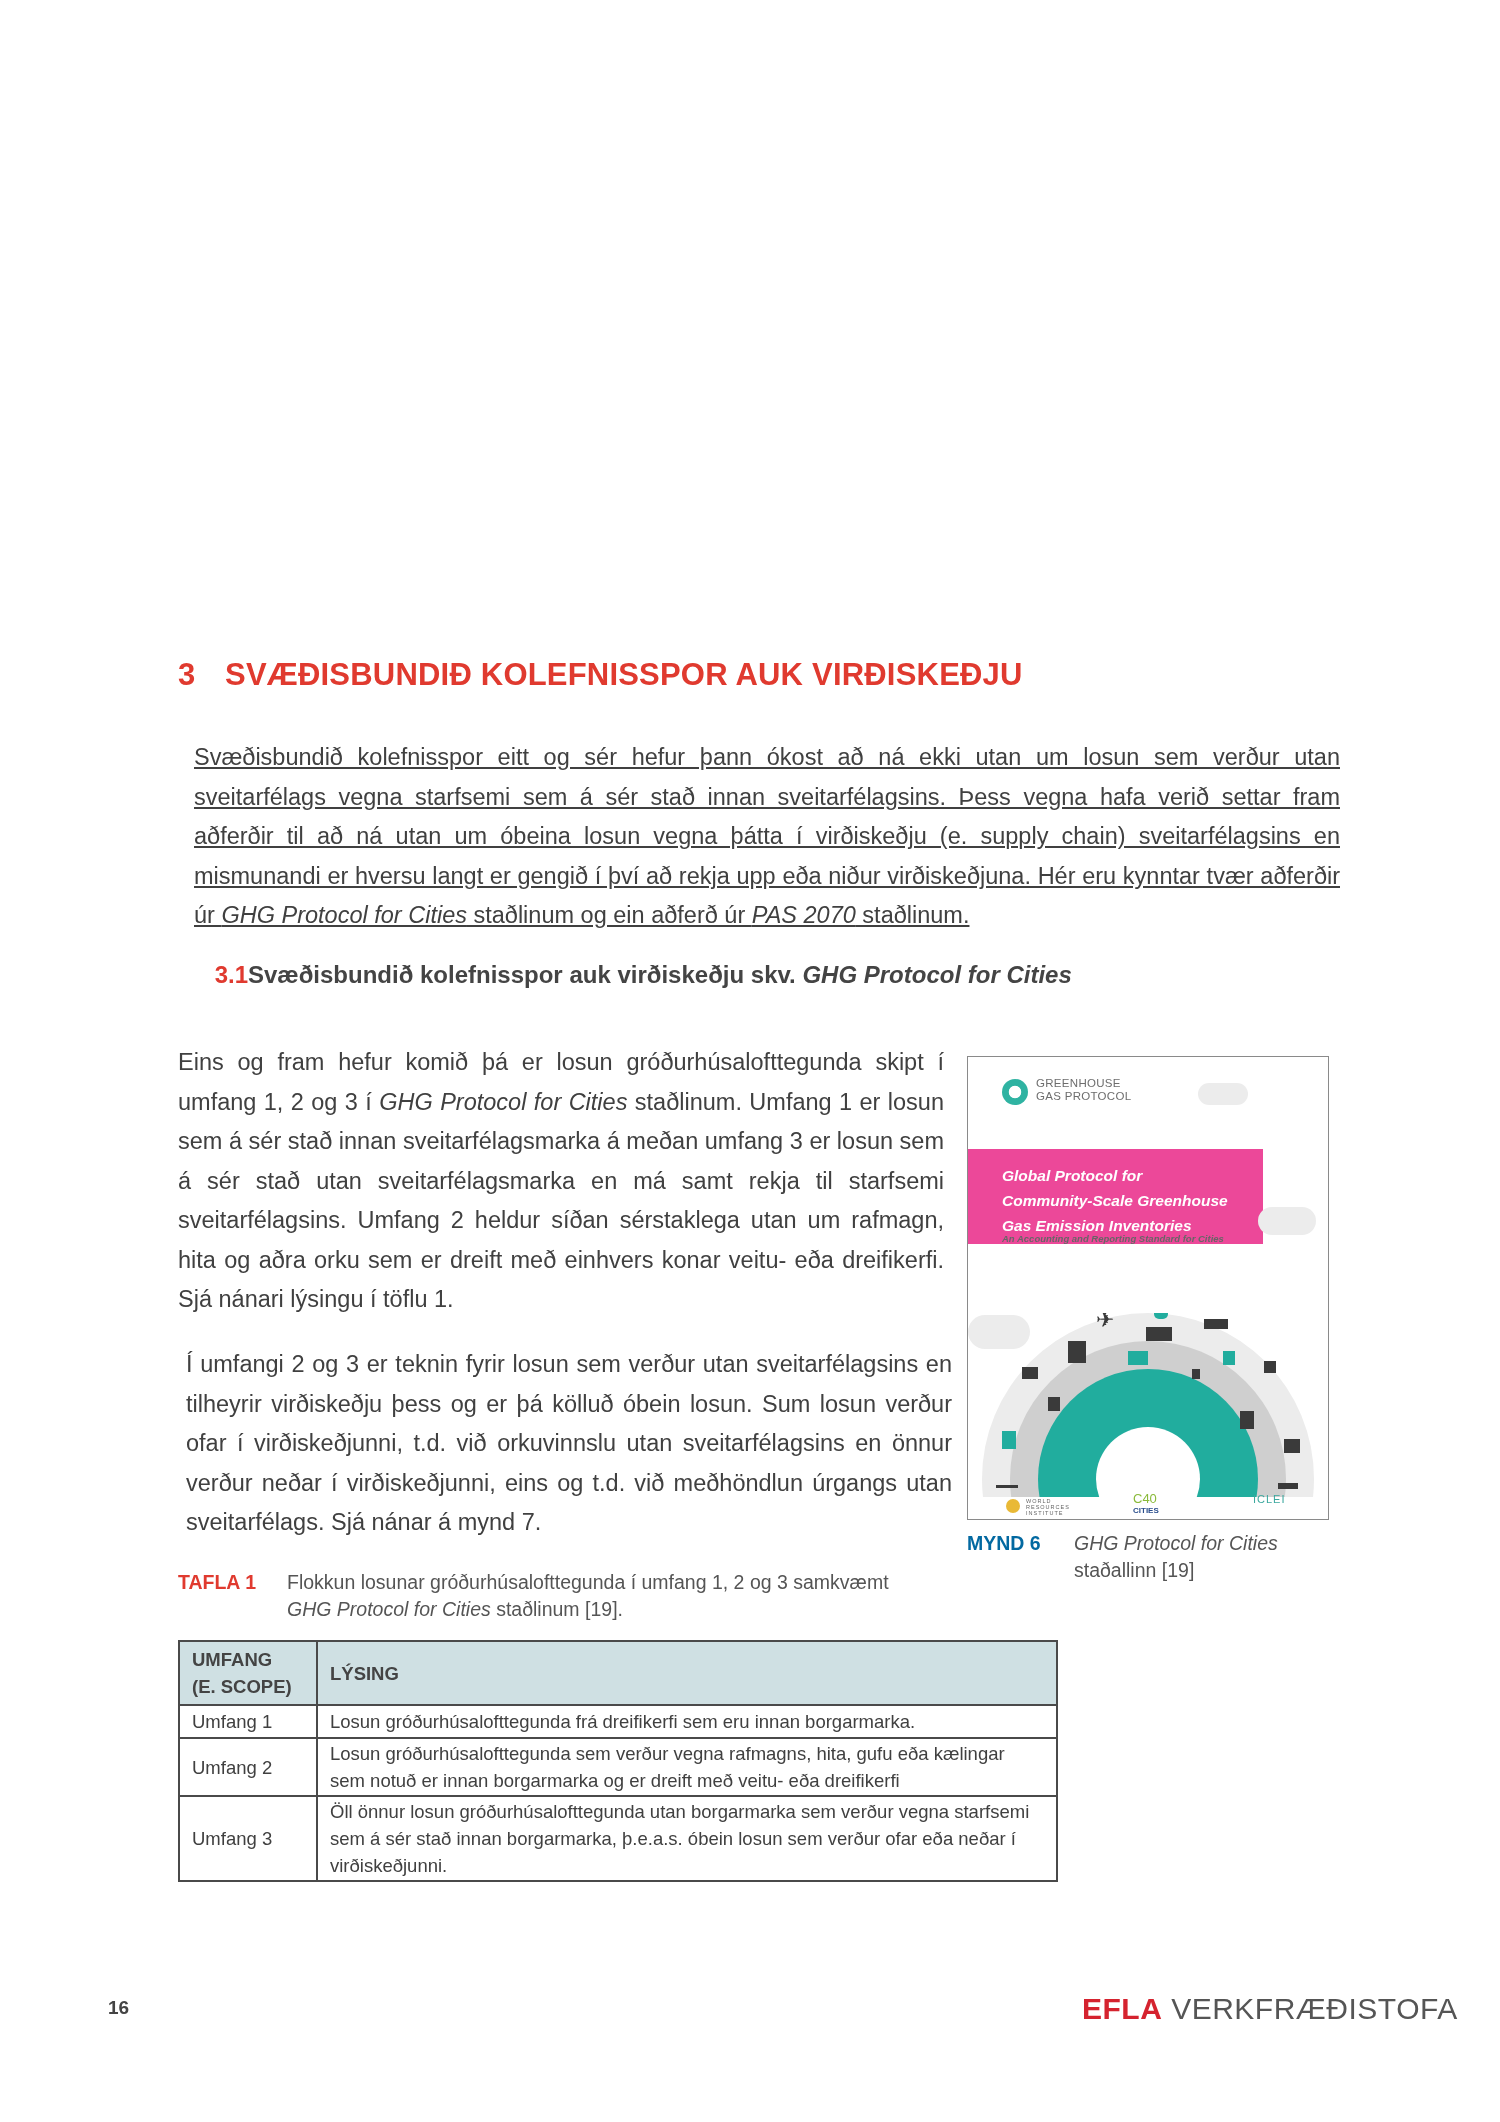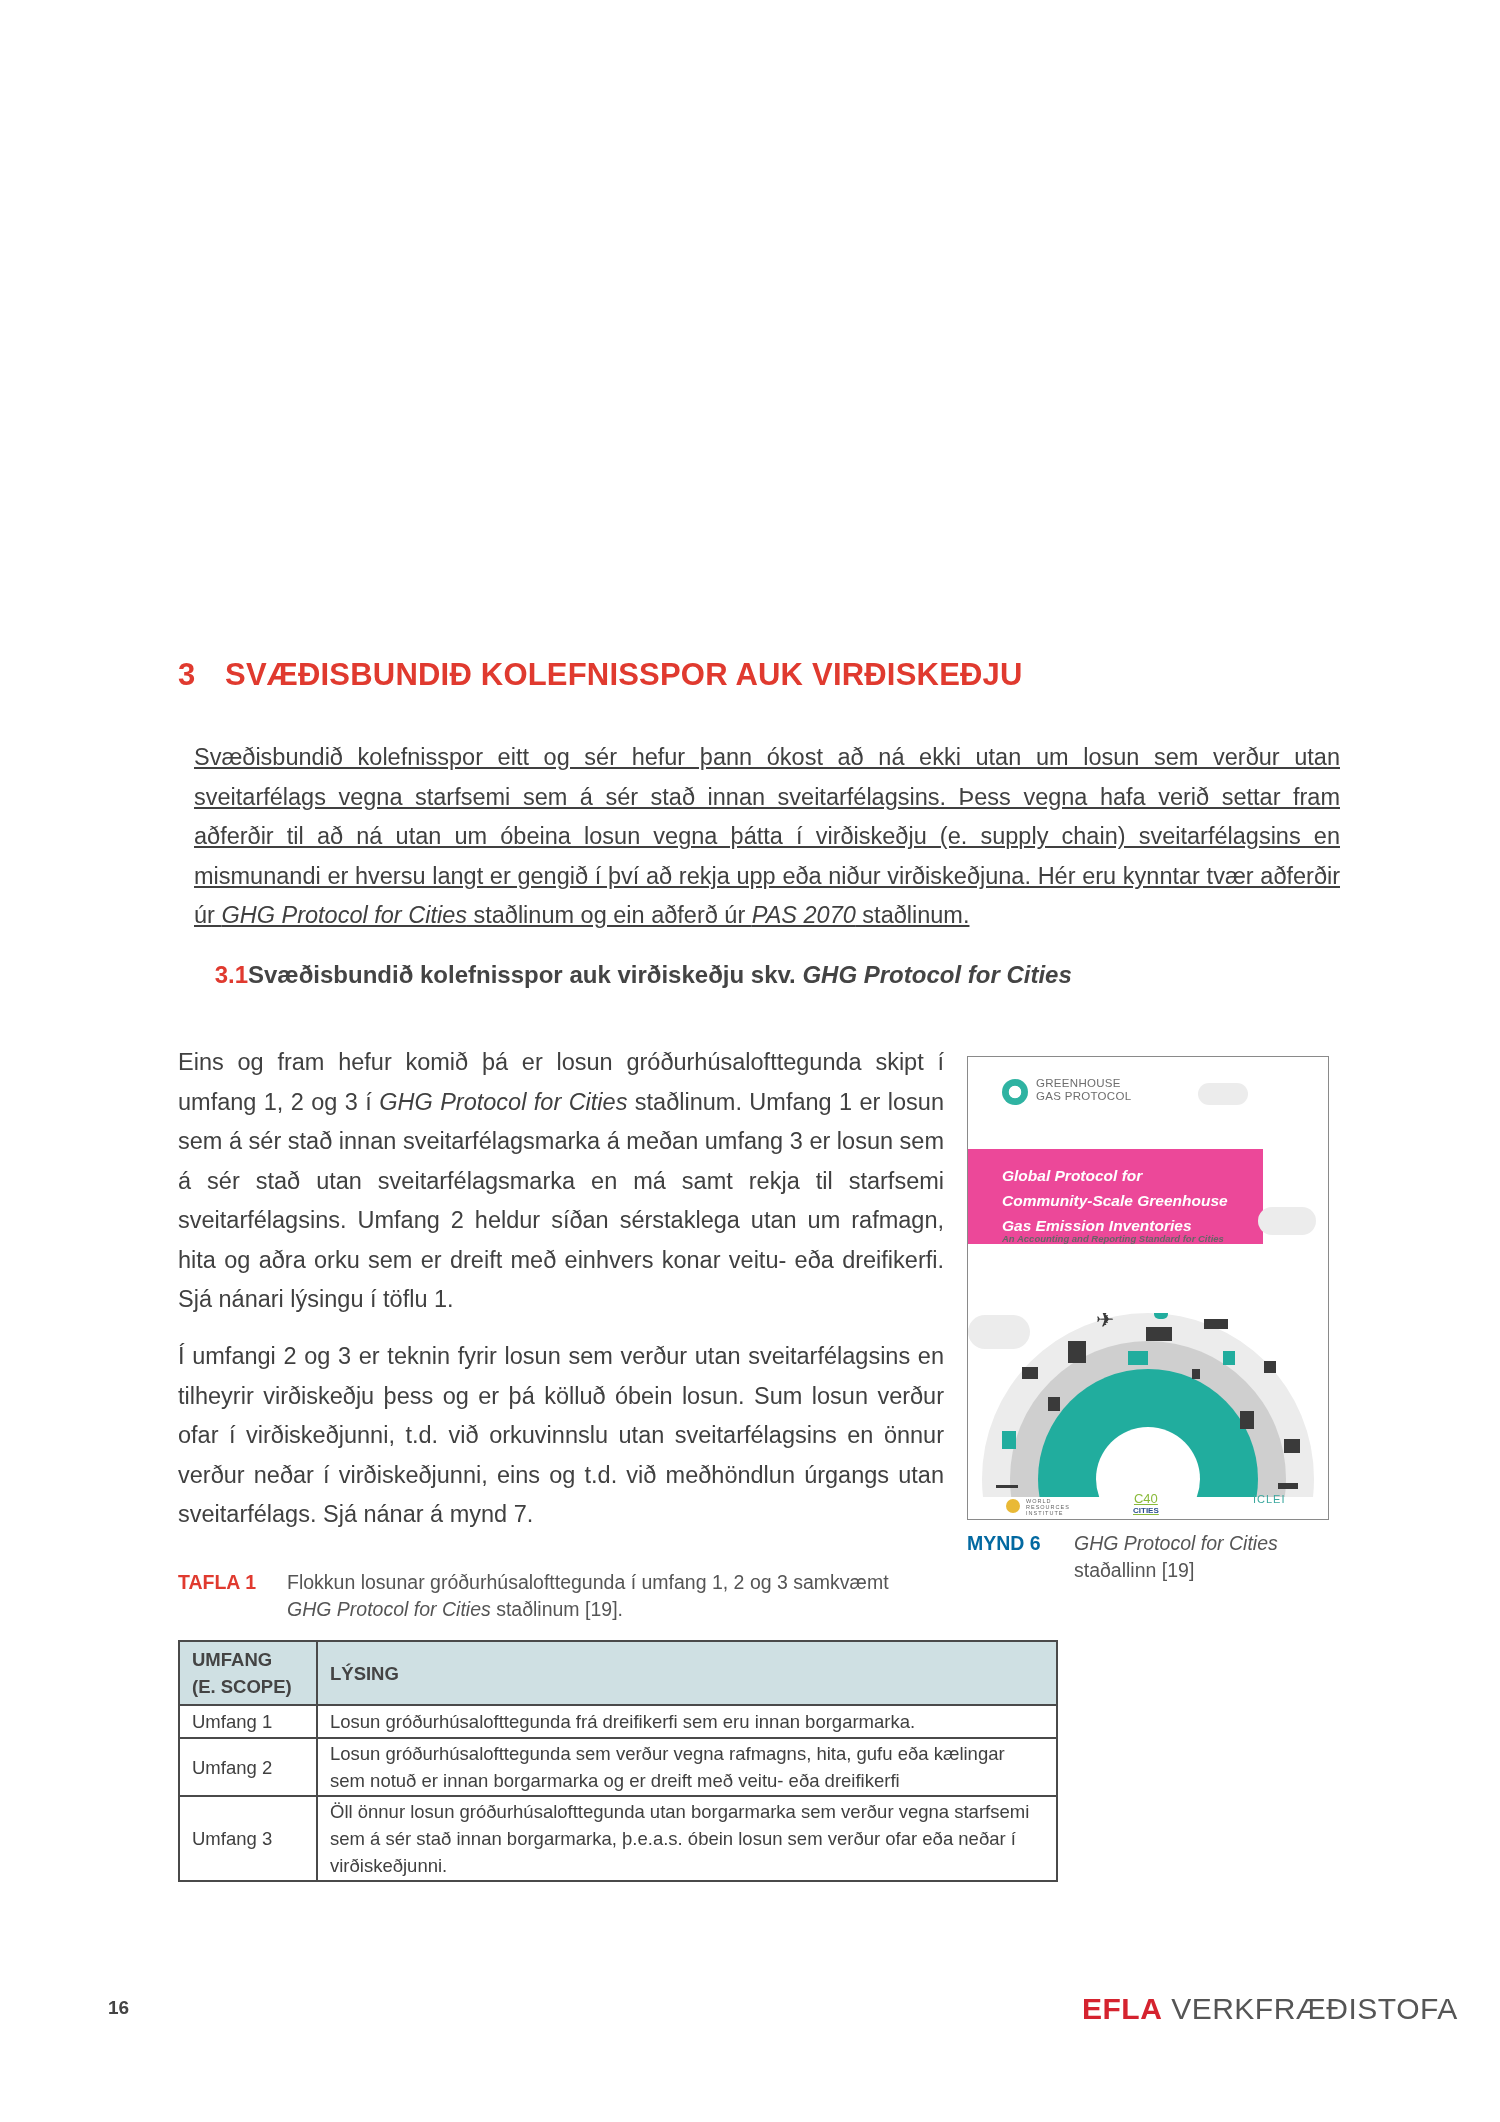--- a/index.html
+++ b/index.html
@@ -34,21 +34,21 @@
   .arc1 { left: 14px; top: 0; width: 332px; height: 332px; background: #ececec; }
   .arc2 { left: 42px; top: 28px; width: 276px; height: 276px; background: #cfcfcf; }
   .arc3 { left: 70px; top: 56px; width: 220px; height: 220px; background: #21ad9e; }
   .arc4 { left: 128px; top: 114px; width: 104px; height: 104px; background: #fff; }
   .ico { position: absolute; background: #3a3a3a; width: 18px; height: 14px; }
   .ico.t { background: #21ad9e; }
   .plane { position: absolute; color: #3a3a3a; font-size: 22px; }
   .logos { position: absolute; left: 0; top: 440px; width: 360px; height: 22px; font-size: 9px; }
   .wri { position: absolute; left: 36px; top: 0; color: #666; font-size: 5.5px; line-height: 6px; letter-spacing: 1px; }
   .wri-dot { position: absolute; left: 38px; top: 2px; width: 14px; height: 14px; border-radius: 50%; background: #e9b936; }
-  .c40 { position: absolute; left: 165px; top: -4px; color: #8aba3a; font-size: 13px; text-align: center; line-height: 12px; text-decoration: underline; }
+  .c40 { position: absolute; left: 165px; top: -4px; color: #8aba3a; font-size: 13px; text-align: left; line-height: 12px; }
   .c40 span { display: block; color: #2a4e8c; font-size: 8px; font-weight: bold; }
   .iclei { position: absolute; left: 285px; top: -4px; color: #3aa89e; font-size: 11px; letter-spacing: 1px; }
 
   .figcap { left: 967px; top: 1530px; font-size: 19.5px; line-height: 27px; color: #555; }
   .figcap .lbl { color: #0369a1; font-weight: bold; display: inline-block; width: 107px; }
   .figcap i { font-style: italic; }
   .figcap .l2 { padding-left: 107px; }
 
   .tabcap { left: 178px; top: 1569px; font-size: 19.5px; line-height: 27px; color: #555; }
   .tabcap .lbl { color: #e03a2f; font-weight: bold; display: inline-block; width: 109px; }
@@ -79,21 +79,21 @@
 </p>
 
 <h2 class="abs h2" style="margin:0;">
   <span class="num">3.1</span><span>Svæðisbundið kolefnisspor auk virðiskeðju skv. </span><i>GHG Protocol for Cities</i>
 </h2>
 
 <p class="abs para p-umfang" style="margin:0;">
   <span>Eins og fram hefur komið þá er losun gróðurhúsalofttegunda skipt í umfang 1, 2 og 3 í </span><i>GHG Protocol for Cities</i><span> staðlinum. Umfang 1 er losun sem á sér stað innan sveitarfélagsmarka á meðan umfang 3 er losun sem á sér stað utan sveitarfélagsmarka en má samt rekja til starfsemi sveitarfélagsins. Umfang 2 heldur síðan sérstaklega utan um rafmagn, hita og aðra orku sem er dreift með einhvers konar veitu- eða dreifikerfi. Sjá nánari lýsingu í töflu 1.</span>
 </p>
 
-<p class="abs para p-umfang2" style="margin:0;">Í umfangi 2 og 3 er teknin fyrir losun sem verður utan sveitarfélagsins en tilheyrir virðiskeðju þess og er þá kölluð óbein losun. Sum losun verður ofar í virðiskeðjunni, t.d. við orkuvinnslu utan sveitarfélagsins en önnur verður neðar í virðiskeðjunni, eins og t.d. við meðhöndlun úrgangs utan sveitarfélags. Sjá nánar á mynd 7.</p>
+<p class="abs para p-umfang2" style="margin:8px;">Í umfangi 2 og 3 er teknin fyrir losun sem verður utan sveitarfélagsins en tilheyrir virðiskeðju þess og er þá kölluð óbein losun. Sum losun verður ofar í virðiskeðjunni, t.d. við orkuvinnslu utan sveitarfélagsins en önnur verður neðar í virðiskeðjunni, eins og t.d. við meðhöndlun úrgangs utan sveitarfélags. Sjá nánar á mynd 7.</p>
 
 <div class="abs fig">
   <div class="ghg-logo"></div>
   <div class="ghg-text">
     <div>GREENHOUSE</div>
     <div>GAS PROTOCOL</div>
   </div>
   <div class="cloud" style="left:230px;top:26px;width:50px;height:22px;"></div>
   <div class="blue-band">
     <div class="t">

